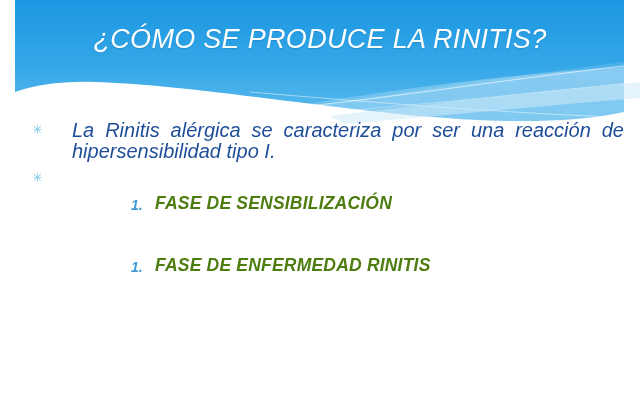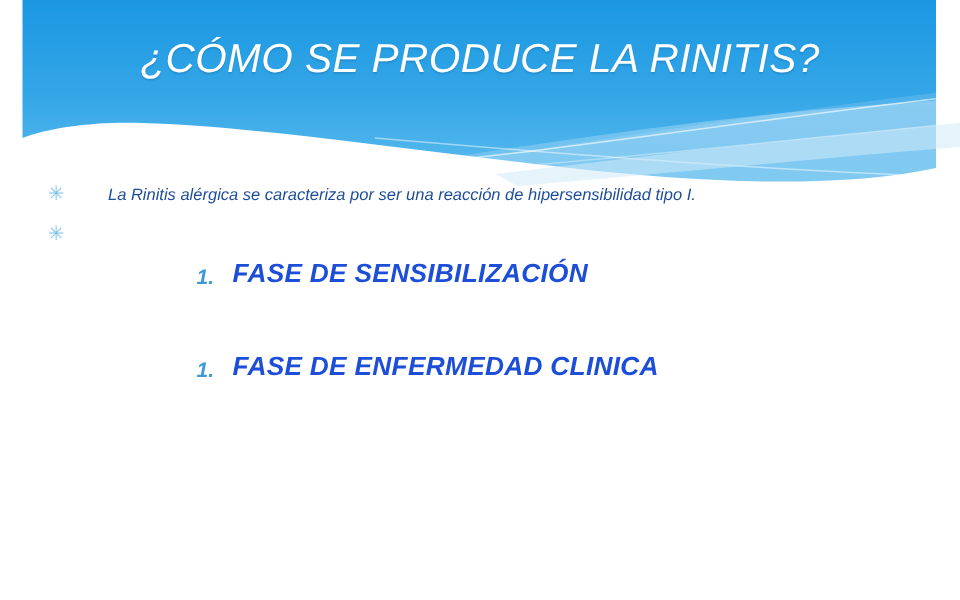--- a/index.html
+++ b/index.html
@@ -75,21 +75,21 @@
     font-size: 13px;
     line-height: 18px;
     font-family: "DejaVu Sans", sans-serif;
   }
   .bullet-text {
     display: block;
     color: #1f4e99;
     font-family: "Liberation Sans", sans-serif;
     font-style: italic;
     font-weight: 400;
-    font-size: 11px;
+    font-size: 20px;
     line-height: 21px;
     text-align: justify;
     text-justify: inter-word;
   }
 
   
   .phase-list {
     margin: 0;
     padding: 0;
   }
@@ -107,21 +107,21 @@
     color: #3f9ad4;
     font-family: "Liberation Sans", sans-serif;
     font-style: italic;
     font-weight: bold;
     font-size: 14px;
     line-height: 22px;
   }
   .phase-label {
     display: inline-block;
     margin-left: 24px;
-    color: #1d4ed8;
+    color: #4d7c0f;
     font-family: "Liberation Sans", sans-serif;
     font-style: italic;
     font-weight: bold;
     font-size: 17.5px;
     line-height: 26px;
     letter-spacing: 0.2px;
     white-space: nowrap;
   }
 </style>
 </head>
@@ -177,18 +177,18 @@
       <span class="bullet-marker">✳</span>
     </div>
 
     <div class="phase-list">
       <div class="phase-row first">
         <span class="phase-num">1.</span>
         <span class="phase-label">FASE DE SENSIBILIZACIÓN</span>
       </div>
       <div class="phase-row second">
         <span class="phase-num">1.</span>
-        <span class="phase-label">FASE DE ENFERMEDAD CLINICA</span>
+        <span class="phase-label">FASE DE ENFERMEDAD RINITIS</span>
       </div>
     </div>
 
   </div>
 </div>
 
 </body></html>

